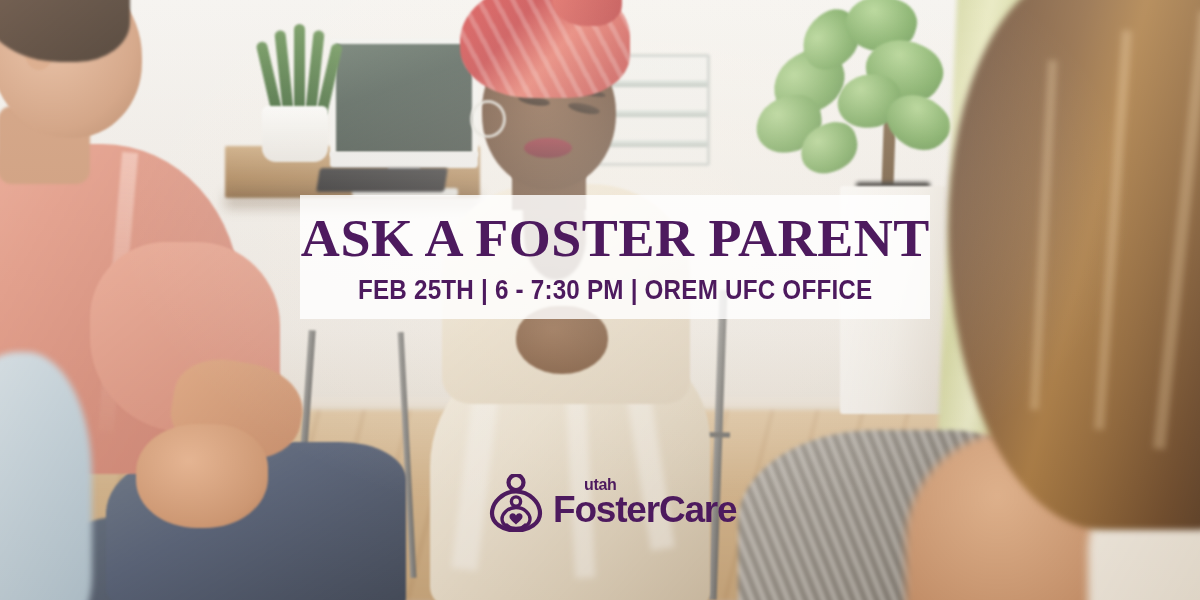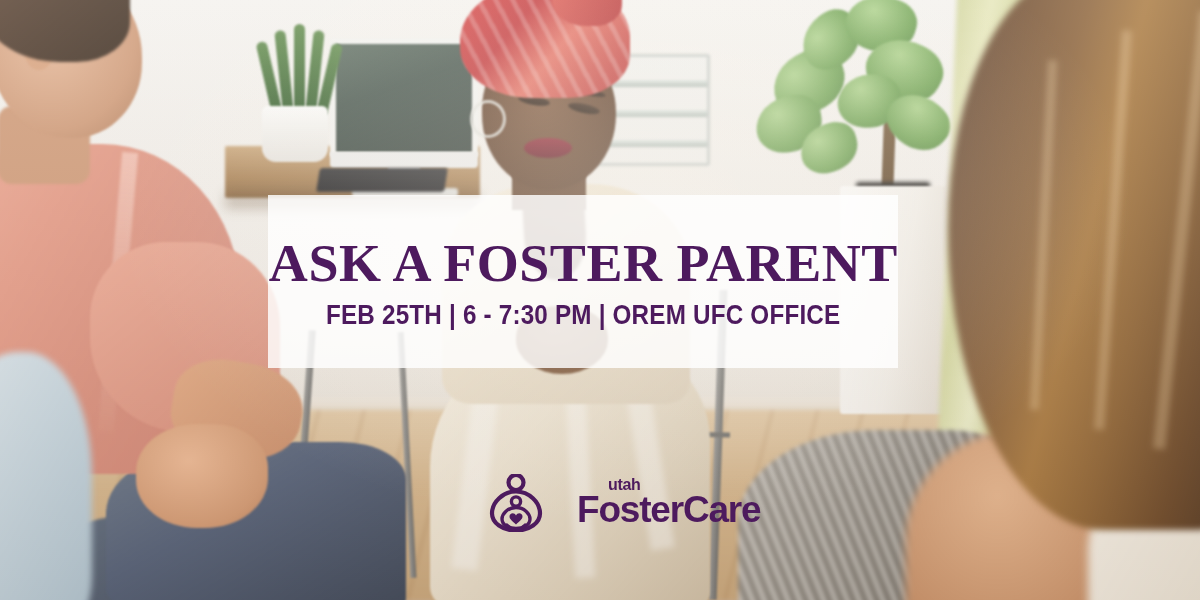--- a/index.html
+++ b/index.html
@@ -304,21 +304,21 @@
     position:absolute;inset:0;
     background:
       radial-gradient(ellipse at 52% 34%, rgba(255,250,240,.30) 0%, rgba(255,250,240,0) 58%),
       linear-gradient(180deg, rgba(255,252,246,.18), rgba(120,90,60,.10));
     pointer-events:none;
   }
 
   
   .text-card{
     position:absolute;
-    left:268px;top:195px;width:630px;height:173px;
+    left:300px;top:195px;width:630px;height:124px;
     background:rgba(255,255,255,.82);
     display:flex;flex-direction:column;
     align-items:center;justify-content:center;
     gap:6px;
   }
   .headline{
     font-family:"Liberation Serif", "DejaVu Serif", serif;
     font-weight:bold;
     font-size:53px;
     line-height:1;
@@ -339,21 +339,21 @@
     margin:0;
     transform:scaleY(1.12) scaleX(.97);
   }
 
   
   .logo{
     position:absolute;left:488px;top:474px;
     display:flex;align-items:center;gap:9px;
   }
   .logo-mark{width:56px;height:58px;display:block;}
-  .logo-words{position:relative;display:block;line-height:1;margin-left:24px;}
+  .logo-words{position:relative;display:block;line-height:1;}
   .logo-utah{
     position:absolute;left:31px;top:-1px;
     font-family:"Liberation Sans", sans-serif;
     font-weight:bold;font-size:16px;letter-spacing:-.3px;
     color:#4d1a5e;
   }
   .logo-name{
     display:block;padding-top:13px;
     font-family:"Liberation Sans", sans-serif;
     font-weight:bold;font-size:37px;letter-spacing:-1.2px;

